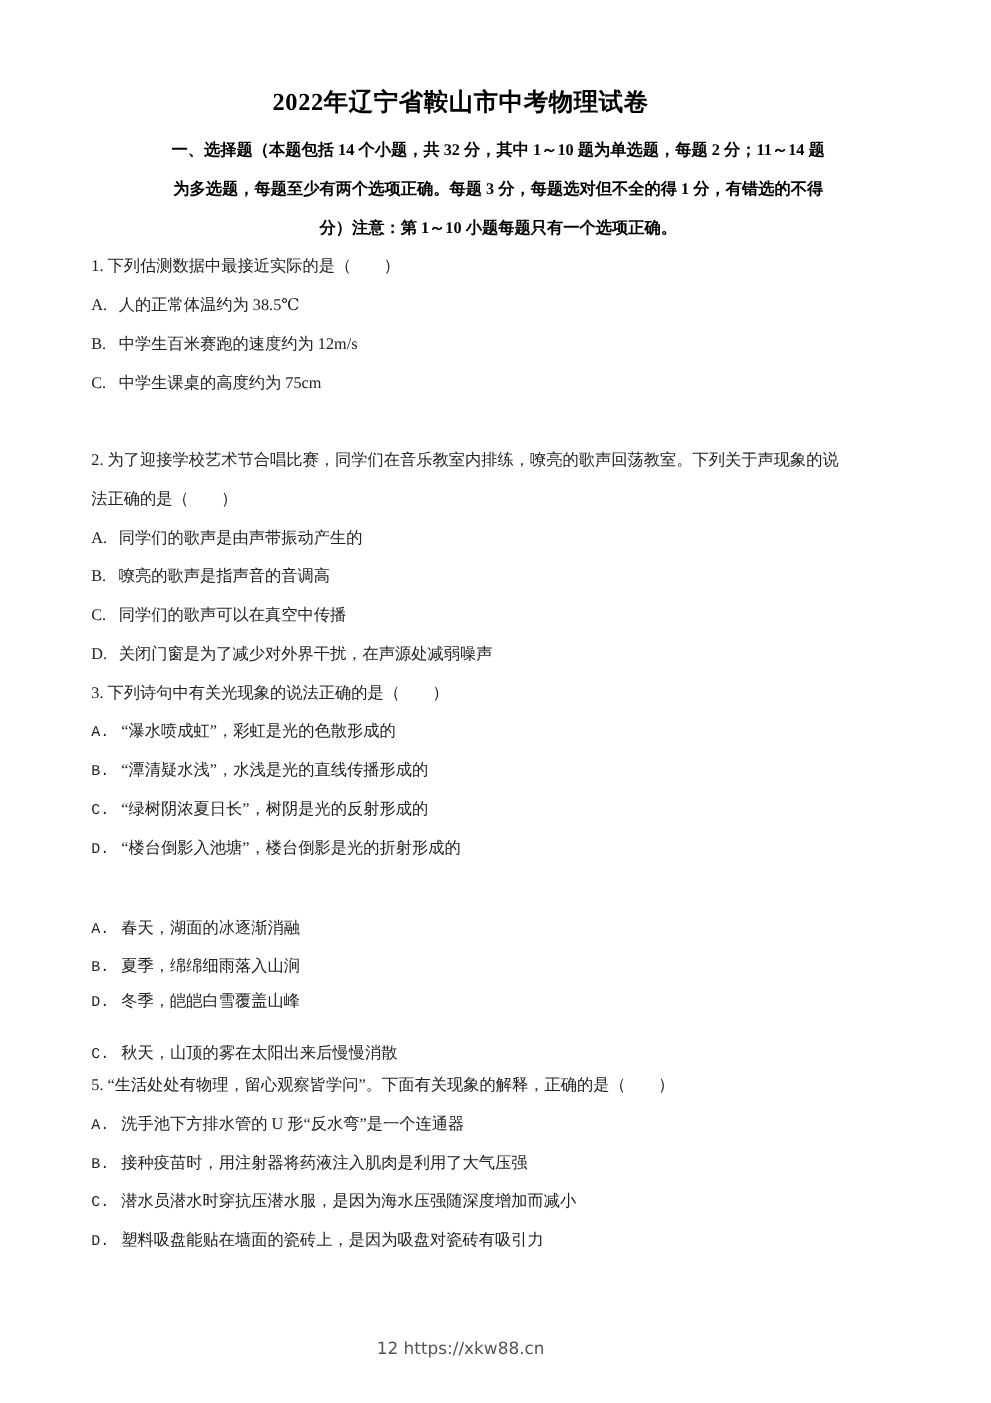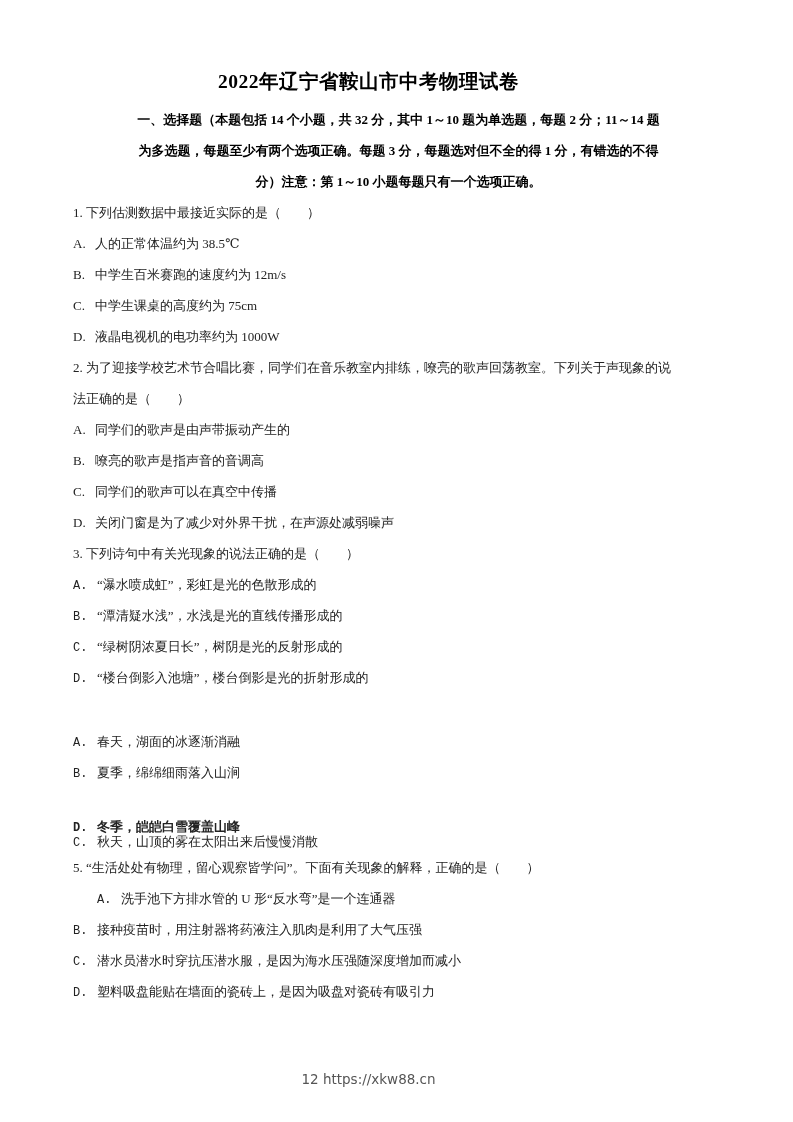--- a/index.html
+++ b/index.html
@@ -37,23 +37,20 @@
     <span>下列估测数据中最接近实际的是（　　）</span>
   </div>
   <div class="opt" style="top:235px;">
     <span class="lbl">A.</span><span>人的正常体温约为 38.5℃</span>
   </div>
   <div class="opt" style="top:266px;">
     <span class="lbl">B.</span><span>中学生百米赛跑的速度约为 12m/s</span>
   </div>
   <div class="opt" style="top:297px;">
     <span class="lbl">C.</span><span>中学生课桌的高度约为 75cm</span>
-  </div>
-  <div class="opt" style="top:328px;">
-    <span class="lbl">D.</span><span>液晶电视机的电功率约为 1000W</span>
   </div>
 
   <div class="q stem2" style="top:359px;">
     <span>2.</span>
     <span>为了迎接学校艺术节合唱比赛，同学们在音乐教室内排练，嘹亮的歌声回荡教室。下列关于声现象的说</span>
   </div>
   <div class="q" style="top:390px;">
     <span>法正确的是（　　）</span>
   </div>
   <div class="opt" style="top:421px;">
@@ -88,29 +85,29 @@
 
   <div class="opt mono" style="top:733px;">
     <span class="lbl">A.</span><span>春天，湖面的冰逐渐消融</span>
   </div>
   <div class="opt mono" style="top:764px;">
     <span class="lbl">B.</span><span>夏季，绵绵细雨落入山涧</span>
   </div>
   <div class="opt mono" style="top:833px;">
     <span class="lbl">C.</span><span>秋天，山顶的雾在太阳出来后慢慢消散</span>
   </div>
-  <div class="opt mono" style="top:818px;font-weight:bold;">
+  <div class="opt mono" style="top:792px;">
     <span class="lbl">D.</span><span>冬季，皑皑白雪覆盖山峰</span>
   </div>
 
   <div class="q" style="top:859px;">
     <span>5.</span>
     <span>“生活处处有物理，留心观察皆学问”。下面有关现象的解释，正确的是（　　）</span>
   </div>
-  <div class="opt mono" style="top:890px;margin-left:24px;">
+  <div class="opt mono" style="top:890px;">
     <span class="lbl">A.</span><span>洗手池下方排水管的 U 形“反水弯”是一个连通器</span>
   </div>
   <div class="opt mono" style="top:921px;">
     <span class="lbl">B.</span><span>接种疫苗时，用注射器将药液注入肌肉是利用了大气压强</span>
   </div>
   <div class="opt mono" style="top:952px;">
     <span class="lbl">C.</span><span>潜水员潜水时穿抗压潜水服，是因为海水压强随深度增加而减小</span>
   </div>
   <div class="opt mono" style="top:983px;">
     <span class="lbl">D.</span><span>塑料吸盘能贴在墙面的瓷砖上，是因为吸盘对瓷砖有吸引力</span>

